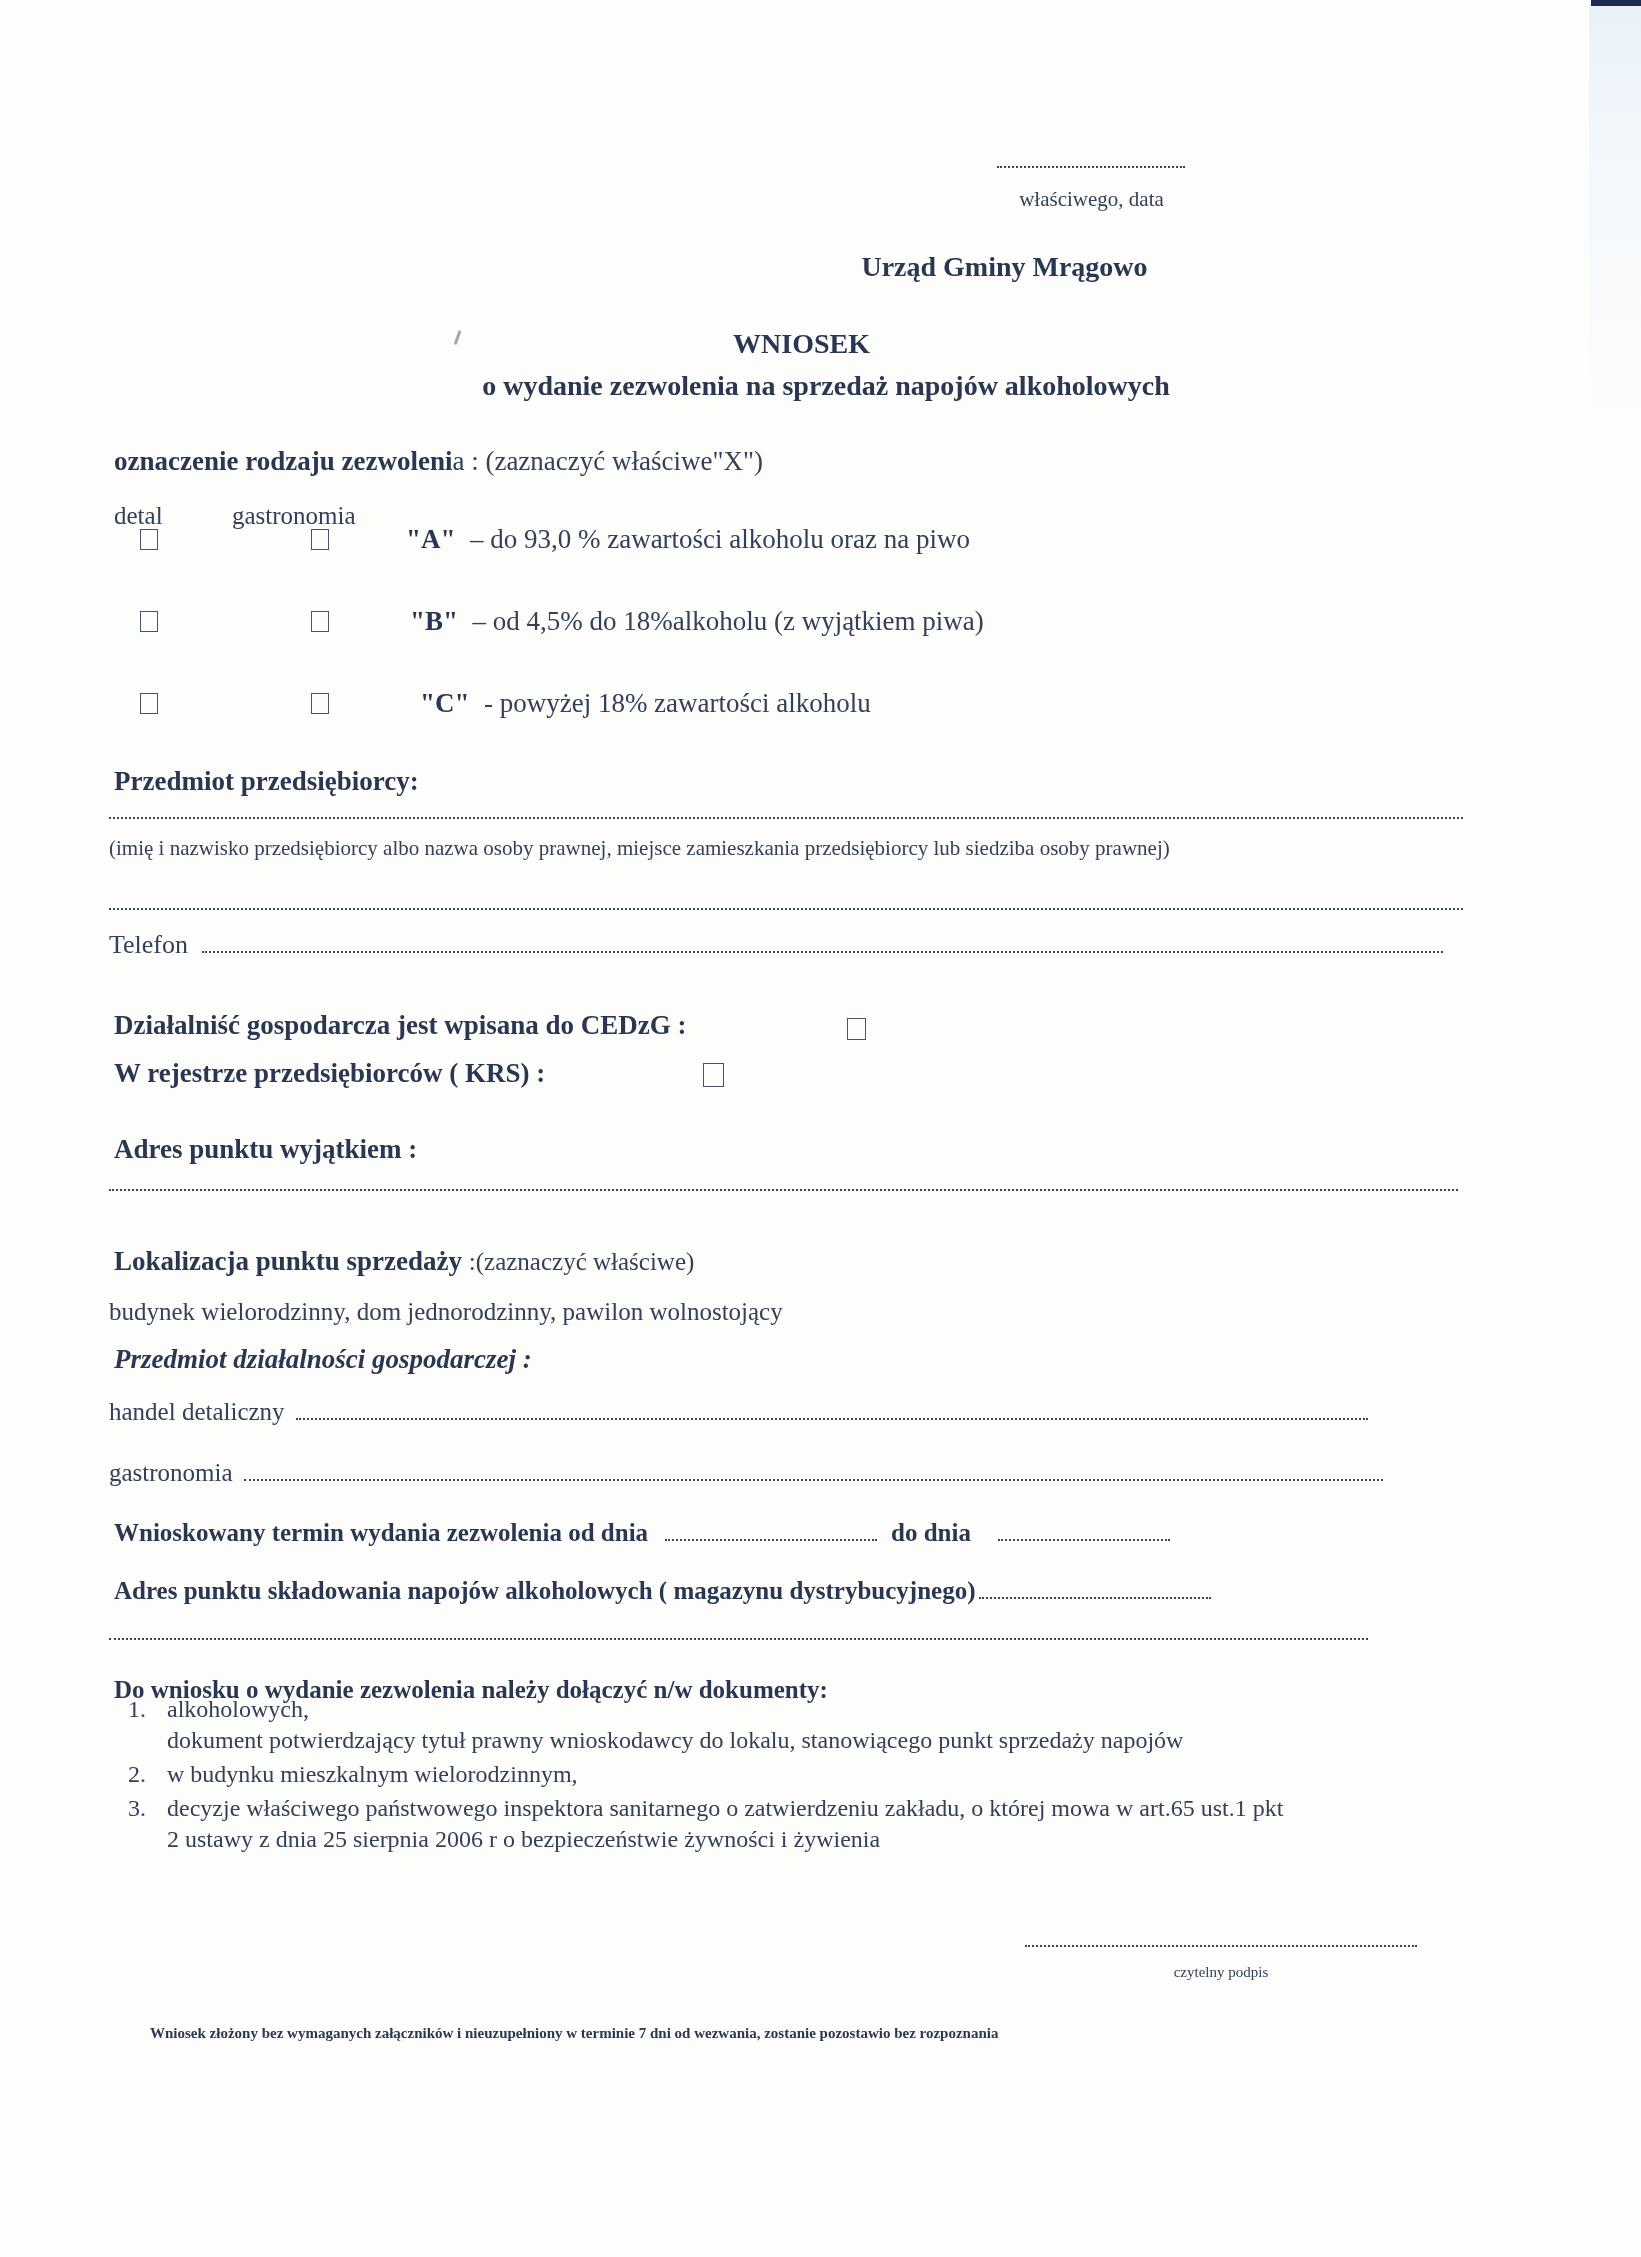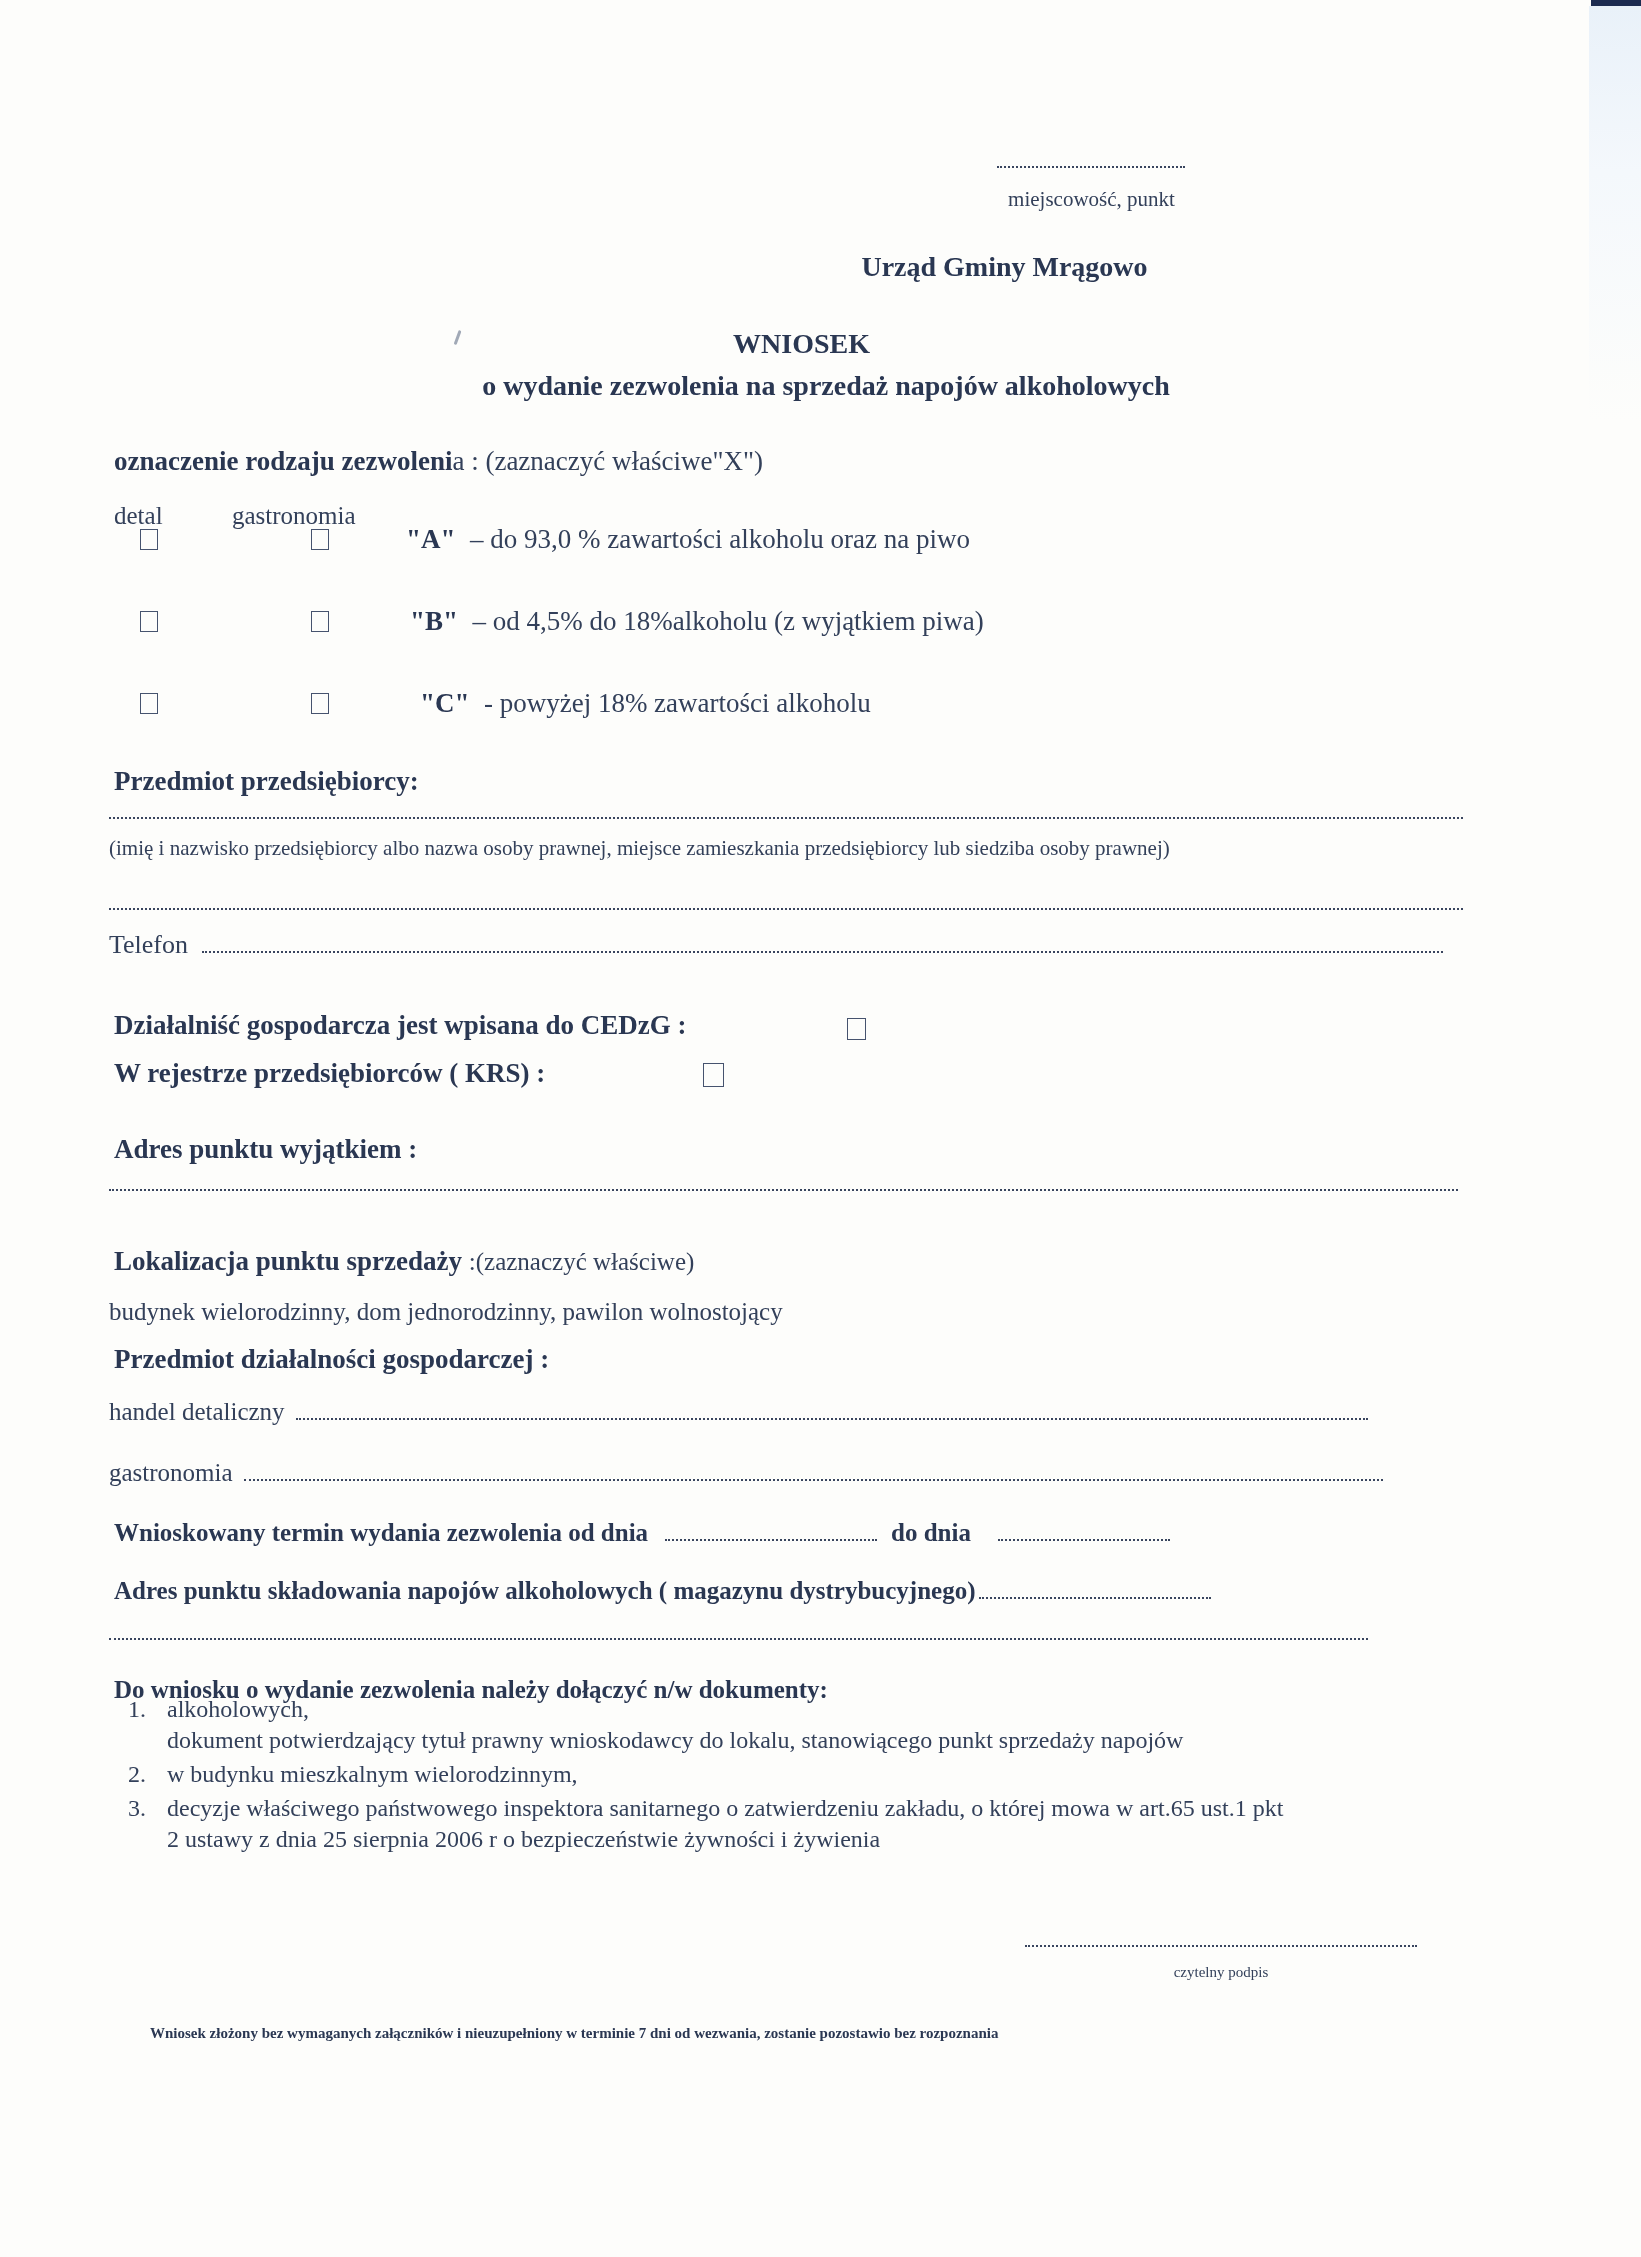--- a/index.html
+++ b/index.html
@@ -39,21 +39,21 @@
     transform:rotate(20deg);opacity:.8;border-radius:1.9px;}
 </style>
 </head>
 <body>
 
 <div class="edge-navy"></div>
 <div class="edge-light"></div>
 <div class="speck"></div>
 
 <div class="abs dotline" style="left:997px;top:166px;width:188px;"></div>
-<div class="abs t22 center" style="left:978px;top:187px;width:227px;">miejscowość, punkt</div>
+<div class="abs t22 center" style="left:978px;top:187px;width:227px;">właściwego, data</div>
 
 <div class="abs b t29 center" style="left:763px;top:251px;width:483px;">Urząd Gminy Mrągowo</div>
 
 <div class="abs b t29 center" style="left:560px;top:328px;width:483px;">WNIOSEK</div>
 <div class="abs b t29 center" style="left:343px;top:370px;width:966px;">o wydanie zezwolenia na sprzedaż napojów alkoholowych</div>
 
 <div class="abs t28" style="left:114px;top:446px;">
   <span class="b">oznaczenie rodzaju zezwoleni</span><span>a : (zaznaczyć właściwe"X")</span>
 </div>
 <div class="abs t26" style="left:114px;top:485px;">detal</div>
@@ -94,21 +94,21 @@
 <div class="cb" style="left:703px;top:1063px;width:21px;height:24px;"></div>
 
 <div class="abs b t28" style="left:114px;top:1134px;">Adres punktu wyjątkiem :</div>
 <div class="abs dotline" style="left:109px;top:1189px;width:1349px;"></div>
 
 <div class="abs t28" style="left:114px;top:1246px;">
   <span class="b">Lokalizacja punktu sprzedaży </span><span class="t26">:(zaznaczyć właściwe)</span>
 </div>
 <div class="abs t26" style="left:109px;top:1281px;font-family:Liberation Serif, serif;">budynek wielorodzinny,  dom jednorodzinny, pawilon wolnostojący</div>
 
-<div class="abs b t28" style="left:114px;top:1344px;">Przedmiot działalności gospodarczej :</div>
+<div class="abs b t28" style="left:114px;top:1344px;font-style:italic;">Przedmiot działalności gospodarczej :</div>
 <div class="abs t26" style="left:109px;top:1381px;">
   <span>handel detaliczny</span><span class="fill" style="width:1072px;margin-left:11.6px;"></span>
 </div>
 <div class="abs t26" style="left:109px;top:1442px;">
   <span>gastronomia</span><span class="fill" style="width:1139px;margin-left:11.6px;"></span>
 </div>
 
 <div class="abs t26" style="left:114px;top:1502px;">
   <span class="b">Wnioskowany termin wydania zezwolenia  od dnia</span><span class="fill" style="width:212px;margin-left:17.4px;"></span><span class="b" style="margin-left:13.5px;">do dnia</span><span class="fill" style="width:172px;margin-left:27px;"></span>
 </div>

